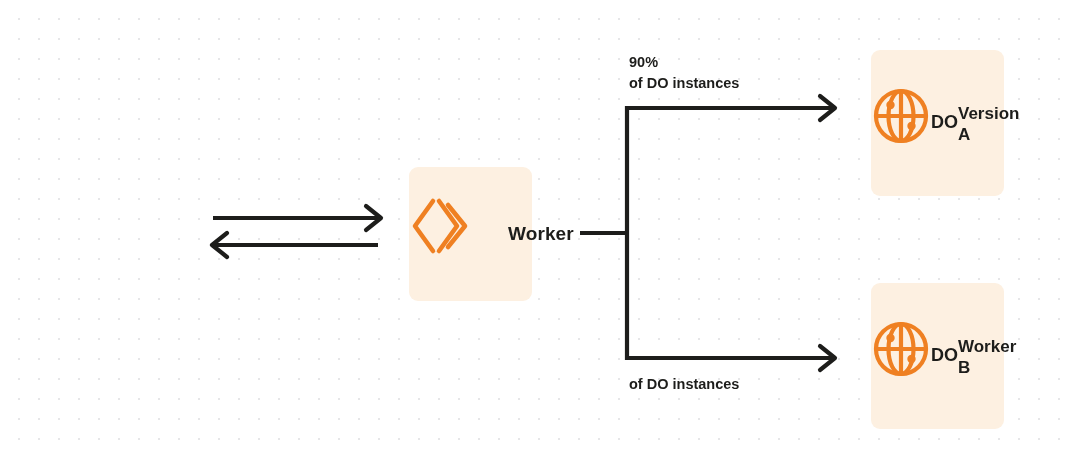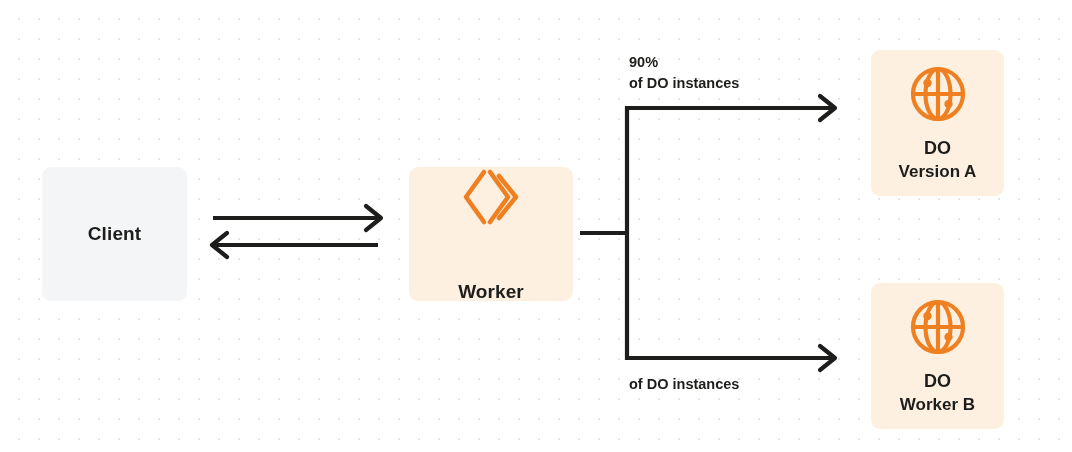--- a/index.html
+++ b/index.html
@@ -20,35 +20,35 @@
     background-color: #ffffff;
     background-image: radial-gradient(#e6e6e8 1.1px, transparent 1.2px);
     background-size: 20px 20px;
     background-position: 9px 9px;
   }
   .node {
     position: absolute;
     box-sizing: border-box;
     border-radius: 9px;
     display: flex;
-    flex-direction: column;
+    flex-direction: row;
     align-items: center;
-    justify-content: center;
+    justify-content: space-between;
   }
   #node-client {
     left: 42px;
     top: 167px;
     width: 145px;
     height: 134px;
     background: #f4f5f7;
   }
   #node-worker {
     left: 409px;
     top: 167px;
-    width: 164px;
+    width: 123px;
     height: 134px;
     background: #fdf0e1;
     gap: 37px;
   }
   #node-do-a {
     left: 871px;
     top: 50px;
     width: 133px;
     height: 146px;
     background: #fdf0e1;
@@ -142,23 +142,20 @@
         <polyline points="820,96 835,108 820,120" stroke-linecap="round" stroke-linejoin="round"></polyline>
       </g>
 
       <g>
         <line x1="625" y1="358" x2="832" y2="358"></line>
         <polyline points="820,346 835,358 820,370" stroke-linecap="round" stroke-linejoin="round"></polyline>
       </g>
     </g>
   </svg>
 
-  <div class="node" id="node-client">
-    <div class="node-title">Client</div>
-  </div>
 
   <div class="node" id="node-worker">
     <span class="node-icon">
       <svg width="62" height="62" viewBox="0 0 62 62" aria-hidden="true">
         <g fill="none" stroke="#ef8022" stroke-width="4.6" stroke-linejoin="round" stroke-linecap="round">
           <polyline points="24,6 6,31 24,56"></polyline>
           <polyline points="30,6 48,31 30,56"></polyline>
           <polyline points="39,10 56,31 39,52"></polyline>
         </g>
       </svg>

